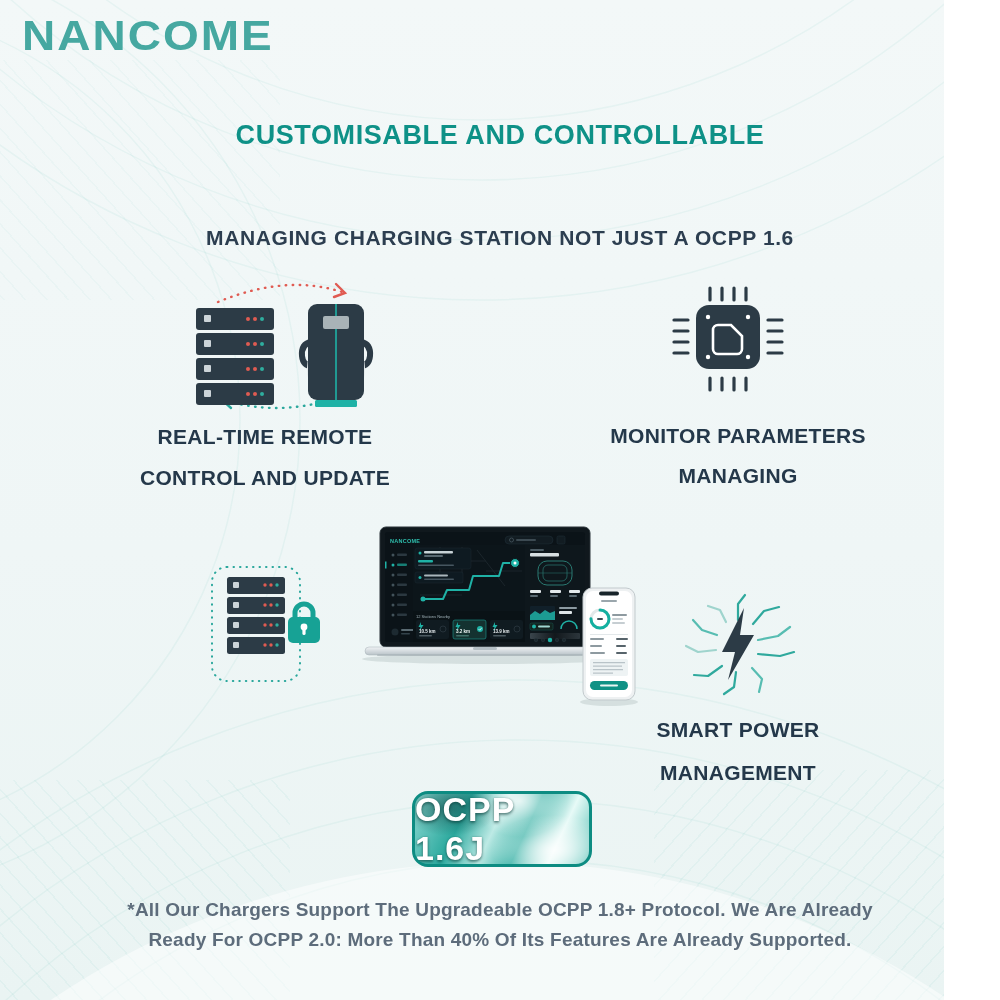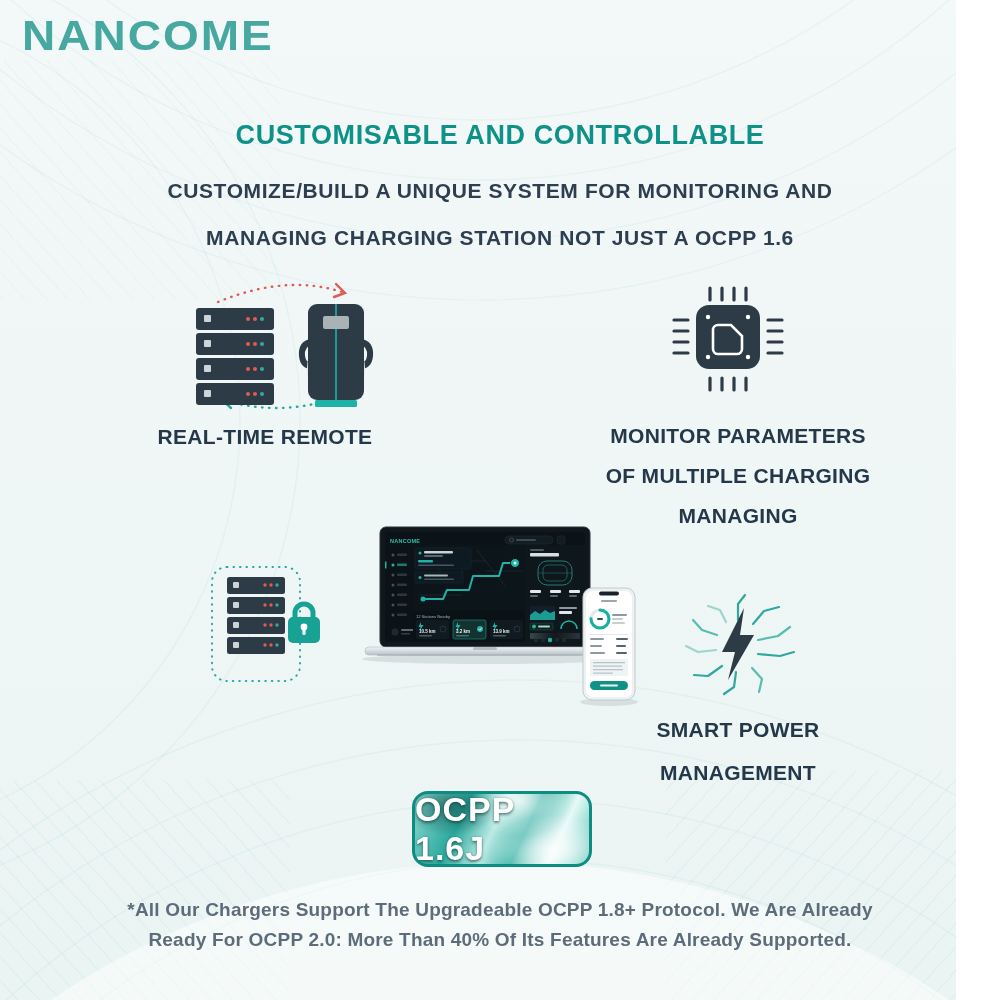--- a/index.html
+++ b/index.html
@@ -1,20 +1,19 @@
 <!DOCTYPE html>
 <html><head>
 <meta charset="utf-8">
 <style>
   html,body{margin:0;padding:0;}
   body{font-family:"Liberation Sans","DejaVu Sans",sans-serif;}
   .canvas{
     position:relative;width:944px;height:1000px;overflow:hidden;
     background:linear-gradient(180deg,#f3f8f8 0%,#eff6f6 55%,#eaf4f3 100%);
-    padding-left:12px;
   }
   
   .bg-arcs{position:absolute;left:0;top:0;pointer-events:none;}
   .corner-rays{position:absolute;width:320px;height:240px;opacity:.5;pointer-events:none;
     background:repeating-linear-gradient(48deg, rgba(34,166,156,.10) 0 1.5px, rgba(0,0,0,0) 1.5px 16px);}
   .corner-rays.tl{left:-40px;top:60px;opacity:.35;}
   .corner-rays.bl{left:-30px;bottom:-20px;}
   .corner-rays.br{right:-30px;bottom:-10px;transform:scaleX(-1);}
   .bg-wave{position:absolute;left:-300px;top:862px;width:1600px;height:1600px;border-radius:50%;
     background:rgba(255,255,255,.5);pointer-events:none;}
@@ -71,21 +70,20 @@
     </g>
   </svg>
   <div class="corner-rays tl"></div>
   <div class="corner-rays bl"></div>
   <div class="corner-rays br"></div>
   <div class="bg-wave"></div>
 
   <div class="logo">NANCOME</div>
 
   <div class="headline">CUSTOMISABLE AND CONTROLLABLE</div>
-  <div class="subline l1">CUSTOMIZE/BUILD A UNIQUE SYSTEM FOR MONITORING AND</div>
   <div class="subline l2">MANAGING CHARGING STATION NOT JUST A OCPP 1.6</div>
 
   <svg class="icon-abs" style="left:176px;top:270px;" width="224" height="152" viewBox="0 0 224 152">
     <g fill="none" stroke="#e05b52" stroke-width="2.4" stroke-linecap="round">
       <path d="M42,32 Q110,4 166,22" stroke-dasharray="0.5,6.5"></path>
       <path d="M160,14 L169,23 L158,27" stroke-dasharray="none"></path>
     </g>
     <g fill="none" stroke="#2aa79c" stroke-width="2.4" stroke-linecap="round">
       <path d="M182,120 Q112,150 48,130" stroke-dasharray="0.5,6.5"></path>
       <path d="M55,138 L45,129 L57,124" stroke-dasharray="none"></path>
@@ -127,20 +125,21 @@
       <path d="M187,92 q4,28 -22,36" fill="none" stroke="#e3e9ea" stroke-width="3"></path>
       <rect x="132" y="34" width="56" height="96" rx="9" fill="#2c3b46"></rect>
       <line x1="160" y1="34" x2="160" y2="130" stroke="#1fb2a6" stroke-width="1.6"></line>
       <rect x="147" y="46" width="26" height="13" rx="2" fill="#a9b3b7"></rect>
       <rect x="139" y="130" width="42" height="7" rx="1.5" fill="#1fb2a6"></rect>
     </g>
   </svg>
 
   <div class="feature feature-remote">
     <div>REAL-TIME REMOTE</div>
+    <div>CONTROL AND UPDATE</div>
   </div>
 
   <svg class="icon-abs" style="left:658px;top:282px;" width="140" height="120" viewBox="0 0 140 120">
     <g stroke="#2c3b46" stroke-width="3.2" stroke-linecap="round">
       <line x1="52" y1="6" x2="52" y2="18"></line>
         <line x1="64" y1="6" x2="64" y2="18"></line>
       <line x1="76" y1="6" x2="76" y2="18"></line>
         <line x1="88" y1="6" x2="88" y2="18"></line>
       <line x1="52" y1="96" x2="52" y2="108"></line>
         <line x1="64" y1="96" x2="64" y2="108"></line>
@@ -158,21 +157,20 @@
     <rect x="38" y="23" width="64" height="64" rx="13" fill="#2c3b46"></rect>
     <circle cx="50" cy="35" r="2.2" fill="#ffffff"></circle>
       <circle cx="90" cy="35" r="2.2" fill="#ffffff"></circle>
     <circle cx="50" cy="75" r="2.2" fill="#ffffff"></circle>
       <circle cx="90" cy="75" r="2.2" fill="#ffffff"></circle>
     <path d="M60,43 h13 l11,11 v13 a5,5 0 0 1 -5,5 h-19 a5,5 0 0 1 -5,-5 v-19 a5,5 0 0 1 5,-5 z" fill="none" stroke="#ffffff" stroke-width="2.6"></path>
   </svg>
 
   <div class="feature feature-monitor">
     <div>MONITOR PARAMETERS</div>
-    <div>OF MULTIPLE CHARGING</div>
     <div>MANAGING</div>
   </div>
 
   <svg class="icon-abs" style="left:205px;top:560px;" width="118" height="132" viewBox="0 0 118 132">
     <rect x="7" y="7" width="88" height="114" rx="15" fill="none" stroke="#2aa79c" stroke-width="2" stroke-dasharray="0.5,6" stroke-linecap="round"></rect>
     <g>
       <g>
         <rect x="22" y="17" width="58" height="17" rx="2.5" fill="#2c3b46"></rect>
         <rect x="28" y="22" width="6" height="6" rx="1" fill="#ccd4d8"></rect>
         <circle cx="60" cy="25" r="1.7" fill="#e05b52"></circle>

